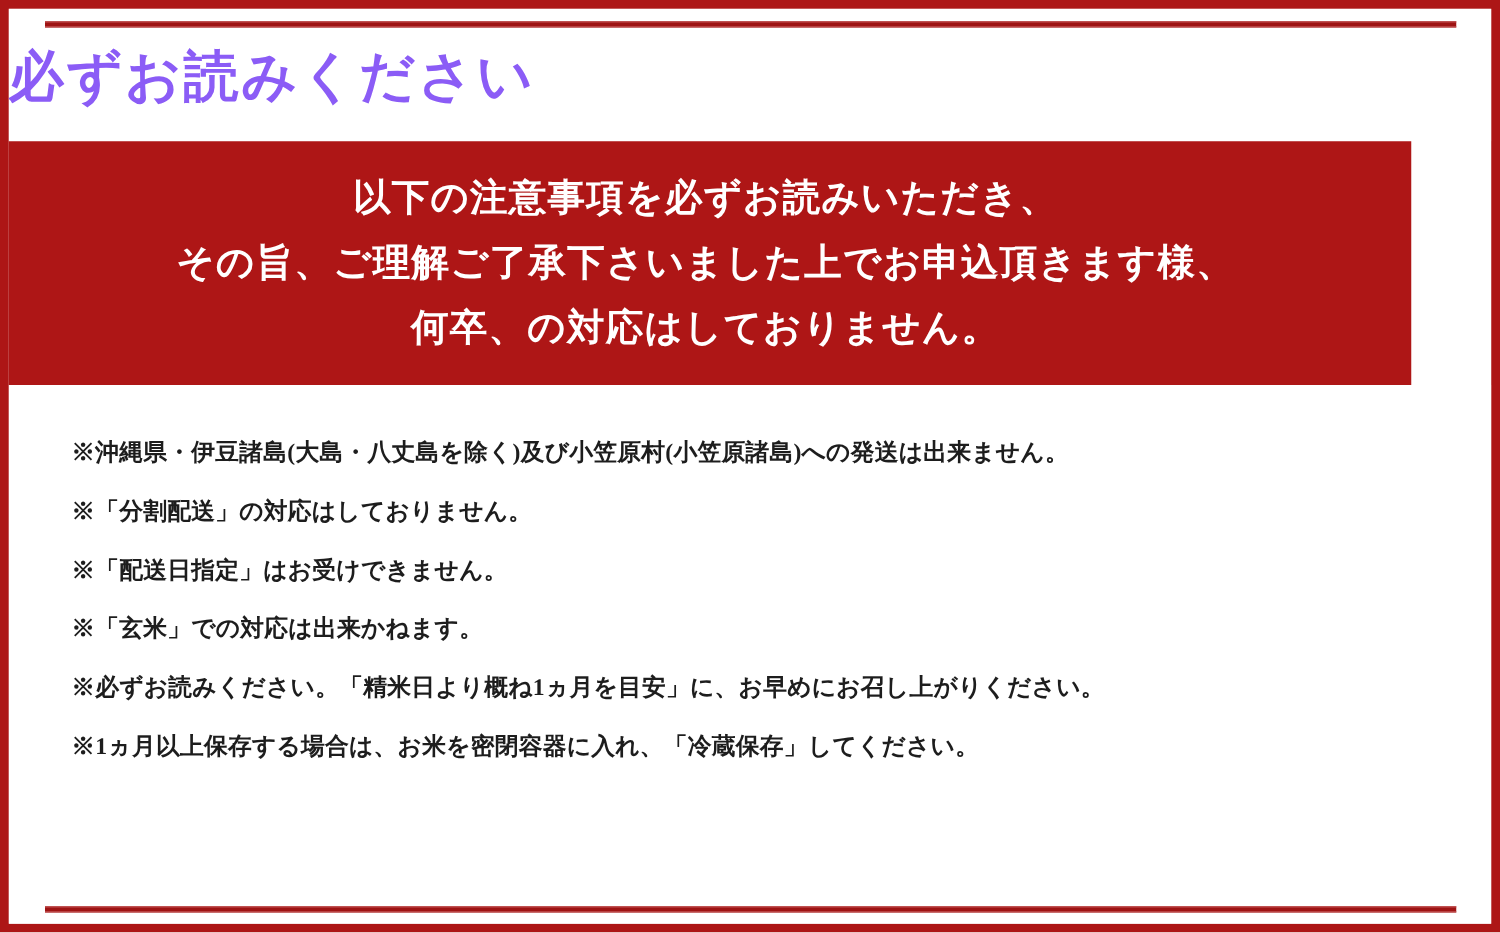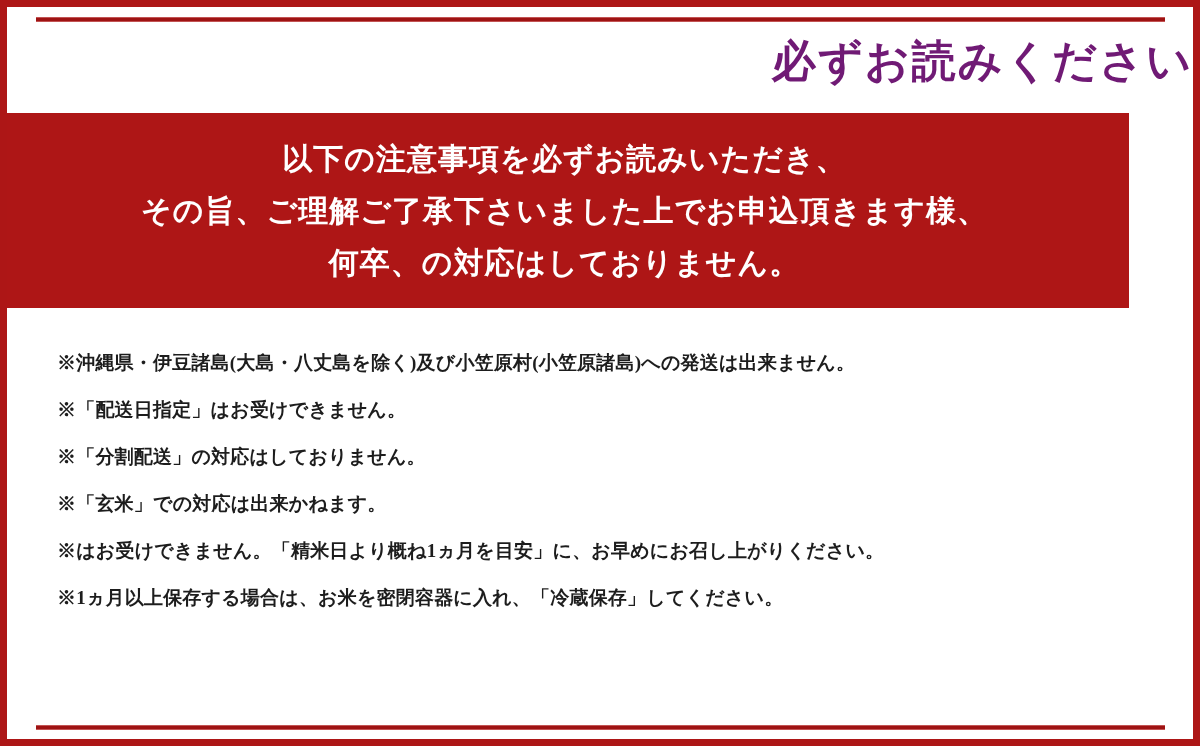--- a/index.html
+++ b/index.html
@@ -41,25 +41,25 @@
     background: #9e1313;
     border-top: 1px solid #c25353;
     border-bottom: 1px solid #c25353;
     box-sizing: border-box;
   }
   .banner-title {
     position: absolute;
     left: 0;
     top: 27px;
     width: 1186px;
-    text-align: right;
+    text-align: left;
     font-size: 44px;
     line-height: 56px;
     font-weight: 700;
-    color: #701a75;
+    color: #8b5cf6;
     letter-spacing: 2px;
     white-space: nowrap;
   }
 
   
   .lead-band {
     position: absolute;
     left: -7px;
     top: 106px;
     width: 1129px;
@@ -130,22 +130,22 @@
 
   <div class="lead-band">
     <div class="lead-line">以下の注意事項を必ずお読みいただき、</div>
     <div class="lead-line">その旨、ご理解ご了承下さいました上でお申込頂きます様、</div>
     <div class="lead-line">何卒、の対応はしておりません。</div>
   </div>
 
   <div class="body-area">
     <ul class="notes-list">
       <li class="note-item">※沖縄県・伊豆諸島(大島・八丈島を除く)及び小笠原村(小笠原諸島)への発送は出来ません。</li>
+      <li class="note-item">※「分割配送」の対応はしておりません。</li>
       <li class="note-item">※「配送日指定」はお受けできません。</li>
-      <li class="note-item">※「分割配送」の対応はしておりません。</li>
       <li class="note-item">※「玄米」での対応は出来かねます。</li>
-      <li class="note-item">※はお受けできません。「精米日より概ね1ヵ月を目安」に、お早めにお召し上がりください。</li>
+      <li class="note-item">※必ずお読みください。「精米日より概ね1ヵ月を目安」に、お早めにお召し上がりください。</li>
       <li class="note-item">※1ヵ月以上保存する場合は、お米を密閉容器に入れ、「冷蔵保存」してください。</li>
     </ul>
     <div class="bottom-rule"></div>
   </div>
 
 </div>
 
 </body></html>

